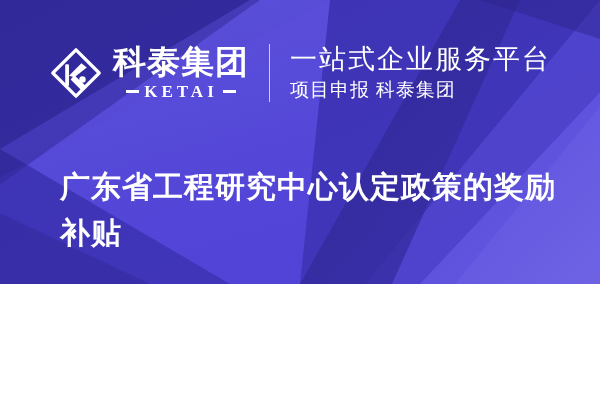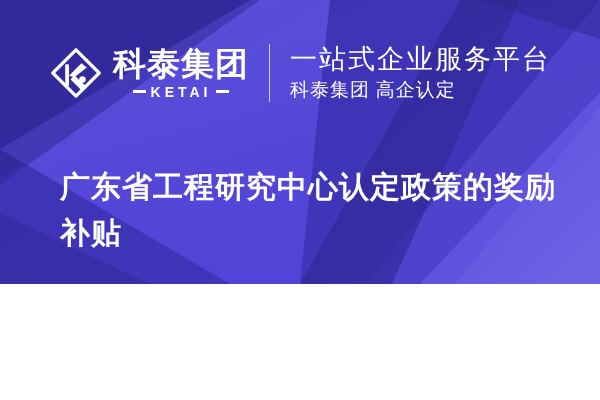--- a/index.html
+++ b/index.html
@@ -82,27 +82,27 @@
   }
 
   .brand-dash {
     display: block;
     width: 13px;
     height: 3px;
     background: #ffffff;
   }
 
   .brand-en {
-    font-size: 14px;
+    font-size: 17px;
     font-weight: 700;
     color: #ffffff;
     letter-spacing: 4px;
     white-space: nowrap;
     line-height: 1;
-    font-family: Liberation Sans, sans-serif;
+    font-family: Liberation Serif, serif;
   }
 
   .divider {
     width: 1px;
     height: 58px;
     background: rgba(255,255,255,0.72);
     margin: 0 20px 0 4px;
     flex: 0 0 auto;
   }
 
@@ -219,21 +219,21 @@
           <span class="brand-en">KETAI</span>
           <span class="brand-dash"></span>
         </div>
       </div>
     </div>
 
     <div class="divider"></div>
 
     <div class="tagline">
       <div class="tagline-main">一站式企业服务平台</div>
-      <div class="tagline-sub">科泰集团 高企认定</div>
+      <div class="tagline-sub">项目申报 科泰集团</div>
     </div>
   </div>
 
   <div class="title-block">
     <div class="title-text">广东省工程研究中心认定政策的奖励补贴</div>
   </div>
 
 </div>
 
 </body></html>

